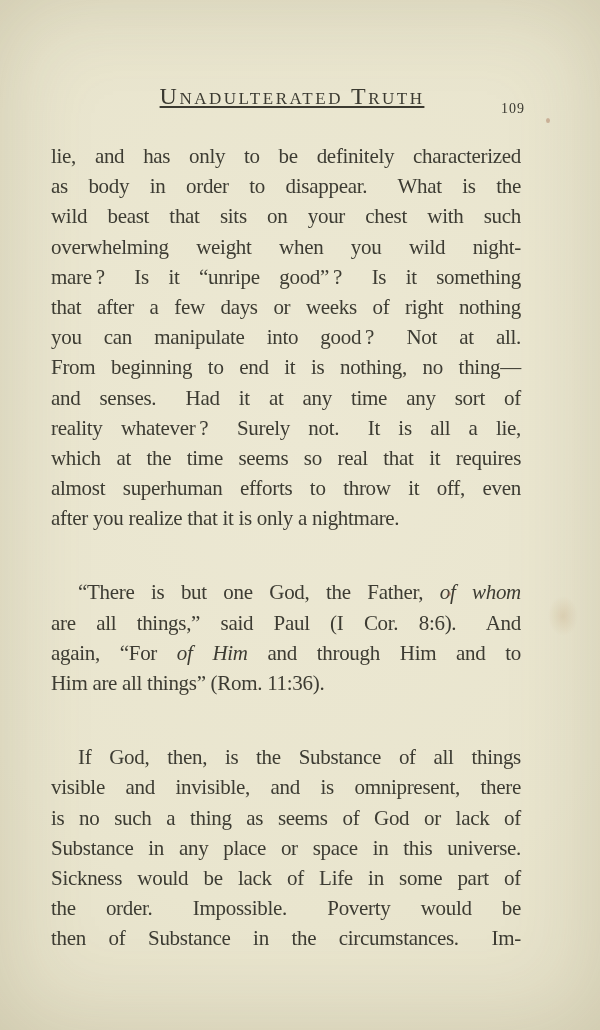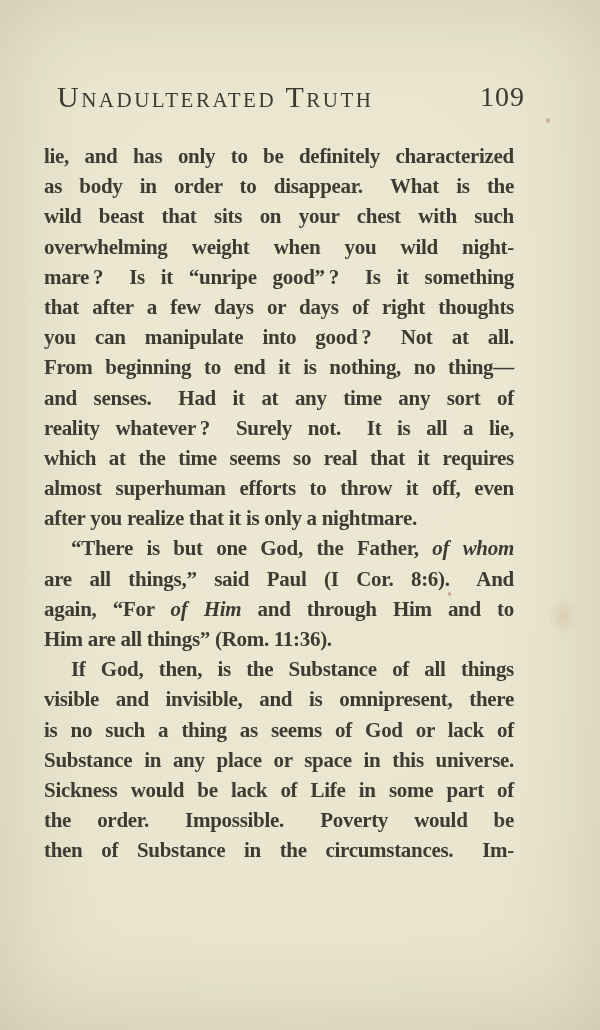--- a/index.html
+++ b/index.html
@@ -22,48 +22,49 @@
   }
 
   .header {
     position: absolute;
     top: 83px; left: 57px;
     width: 470px; height: 27px;
     line-height: 27px;
   }
   .running-title {
     display: block;
+    text-align: center;
     font-variant: small-caps;
-    font-size: 30px;
+    font-size: 24px;
     letter-spacing: 2.5px;
     color: #3b3a31;
+    text-decoration: underline;
   }
   .page-number {
     position: absolute;
-    top: 0; right: 2px;
-    font-size: 28px;
+    top: 12px; right: 2px;
+    font-size: 14px;
     letter-spacing: 1px;
     color: #3b3a31;
   }
 
   .body-text {
     position: absolute;
-    top: 141px; left: 44px;
+    top: 141px; left: 51px;
     width: 470px;
-    font-weight: bold;
   }
   .line {
     height: 30.2px;
     line-height: 30.2px;
     font-size: 21px;
     letter-spacing: -0.3px;
     text-align: justify;
     text-align-last: justify;
   }
-  .line.indent { padding-left: 27px; }
+  .line.indent { padding-left: 27px; margin-top: 44px; }
   .line.unjust { text-align-last: left; }
   .it { font-style: italic; }
 
   .speck-a {
     position: absolute; left: 546px; top: 118px;
     width: 4px; height: 5px; border-radius: 50%;
     background: rgba(168, 118, 88, 0.45);
   }
   .speck-b {
     position: absolute; left: 548px; top: 596px;
@@ -85,21 +86,21 @@
     <span class="running-title">Unadulterated Truth</span>
     <span class="page-number">109</span>
   </div>
 
   <div class="body-text" id="body-lines">
       <div class="line"><span>lie, and has only to be definitely characterized</span></div>
       <div class="line"><span>as body in order to disappear.  What is the</span></div>
       <div class="line"><span>wild beast that sits on your chest with such</span></div>
       <div class="line"><span>overwhelming weight when you wild night-</span></div>
       <div class="line"><span>mare ?  Is it “unripe good” ?  Is it something</span></div>
-      <div class="line"><span>that after a few days or days of right thoughts</span></div>
+      <div class="line"><span>that after a few days or weeks of right nothing</span></div>
       <div class="line"><span>you can manipulate into good ?  Not at all.</span></div>
       <div class="line"><span>From beginning to end it is nothing, no thing—</span></div>
       <div class="line"><span>and senses.  Had it at any time any sort of</span></div>
       <div class="line"><span>reality whatever ?  Surely not.  It is all a lie,</span></div>
       <div class="line"><span>which at the time seems so real that it requires</span></div>
       <div class="line"><span>almost superhuman efforts to throw it off, even</span></div>
       <div class="line unjust"><span>after you realize that it is only a nightmare.</span></div>
       <div class="line indent"><span>“There is but one God, the Father, </span><span class="it">of whom</span></div>
       <div class="line"><span>are all things,” said Paul (I Cor. 8:6).  And</span></div>
       <div class="line"><span>again, “For </span><span class="it">of Him</span><span> and through Him and to</span></div>

